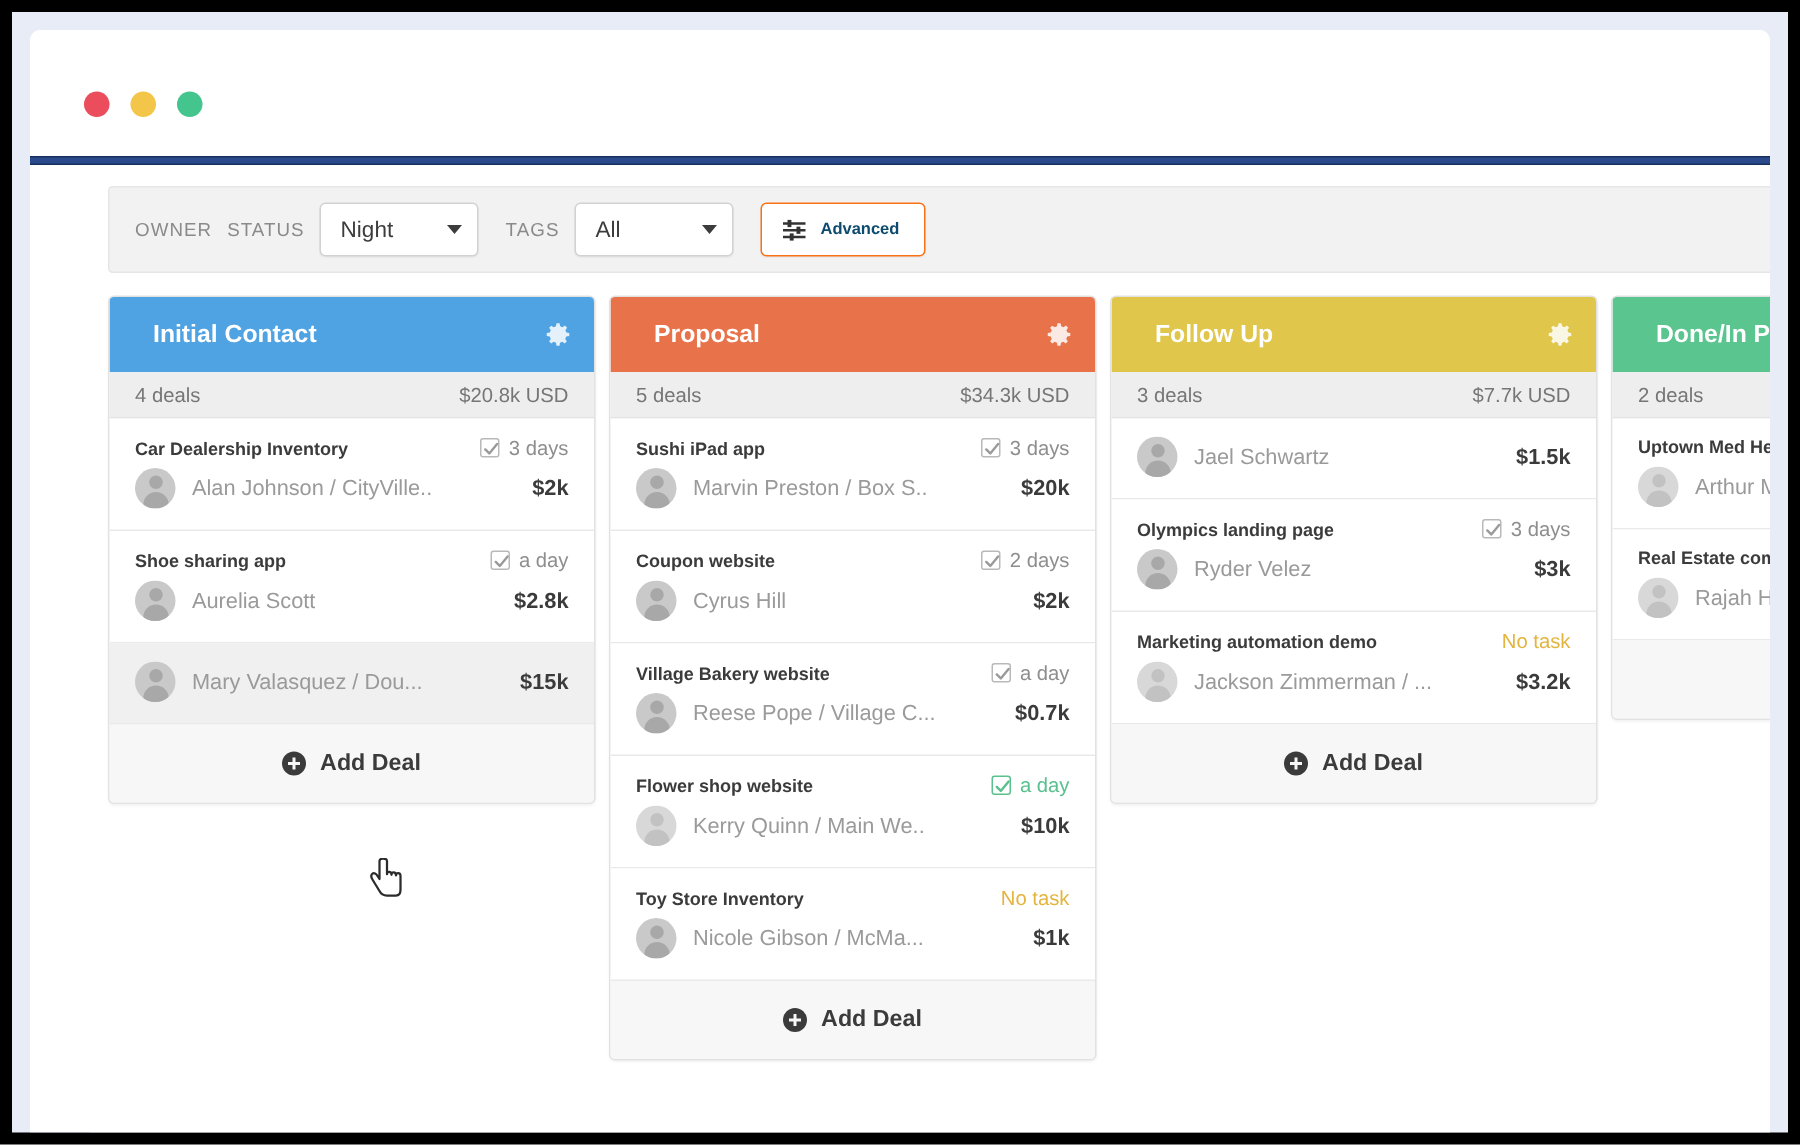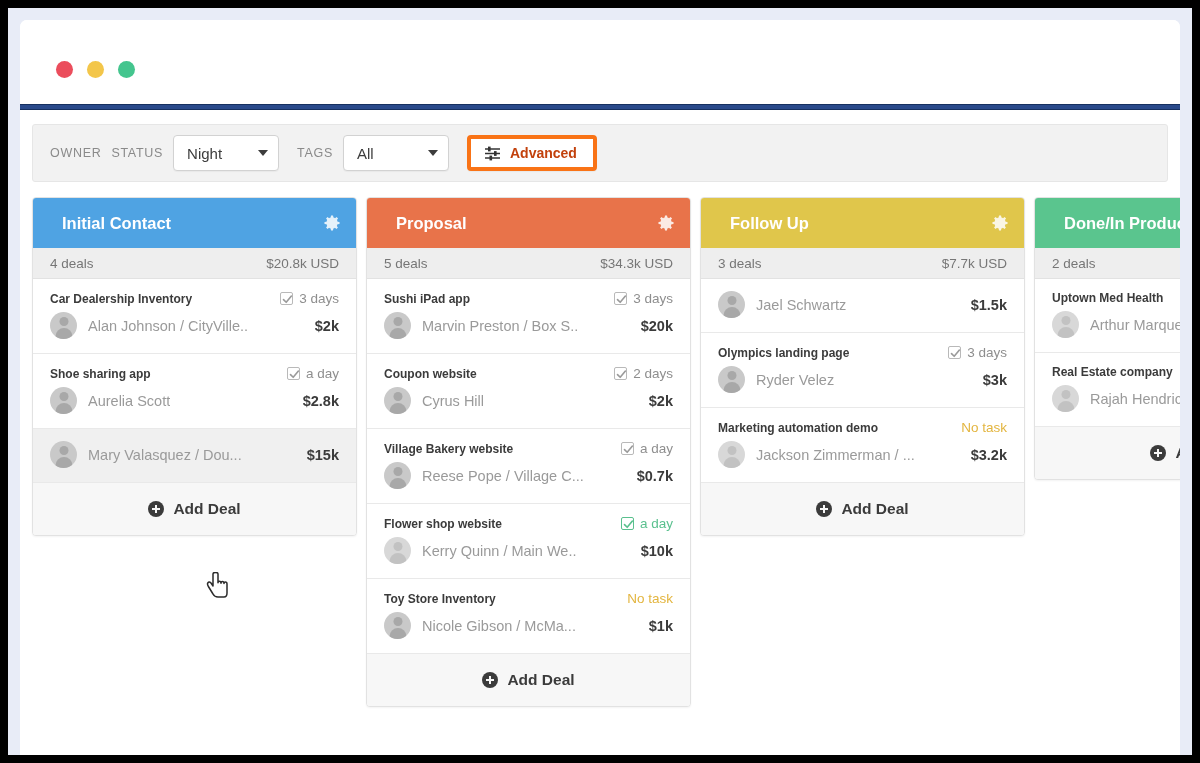--- a/index.html
+++ b/index.html
@@ -45,20 +45,21 @@
     background: #2a4a8b;
     border-top: 1px solid #17305f;
     border-bottom: 1px solid #17305f;
   }
 
   
   .content {
     position: relative;
     height: 645px;
     background: #ffffff;
+    margin-left: 40px;
   }
 
   
   .toolbar {
     position: absolute;
     left: 12px; top: 14px;
     width: 1136px; height: 58px;
     background: #f2f2f2;
     border: 1px solid #e6e6e6;
     border-radius: 3px;
@@ -93,29 +94,29 @@
   .caret {
     width: 0; height: 0;
     border-left: 5px solid transparent;
     border-right: 5px solid transparent;
     border-top: 6px solid #3c3c3c;
     margin-left: 14px;
   }
   .advbtn {
     height: 36px;
     background: #ffffff;
-    border: 4px solid #f97316;
+    border: 1px solid #f97316;
     border-radius: 4px;
     display: flex;
     align-items: center;
     gap: 9px;
     padding: 0 16px 0 13px;
-    font-size: 14px;
+    font-size: 11px;
     font-weight: 700;
-    color: #c2410c;
+    color: #0c4a6e;
     box-shadow: 0 1px 1px rgba(0,0,0,.04);
   }
 
   
   .board {
     position: absolute;
     left: 12px; top: 87px;
     width: 1160px;
     display: flex;
     gap: 9px;

